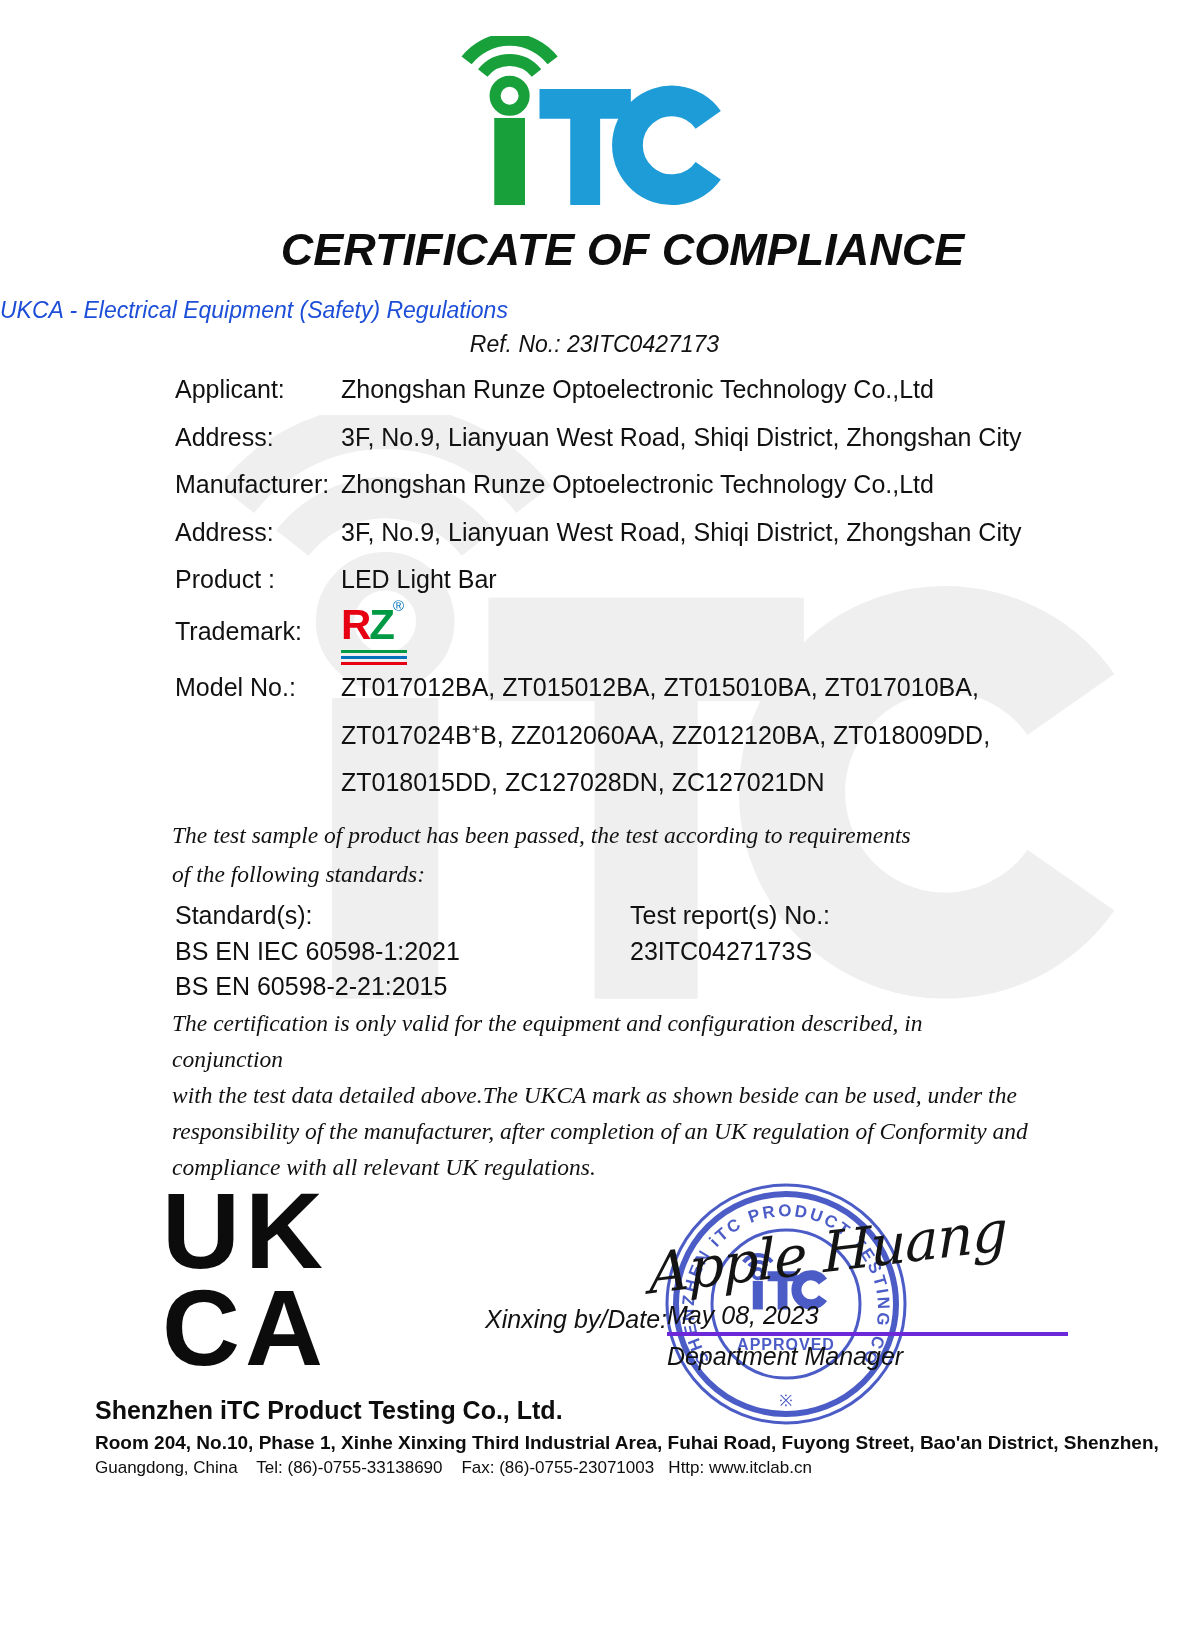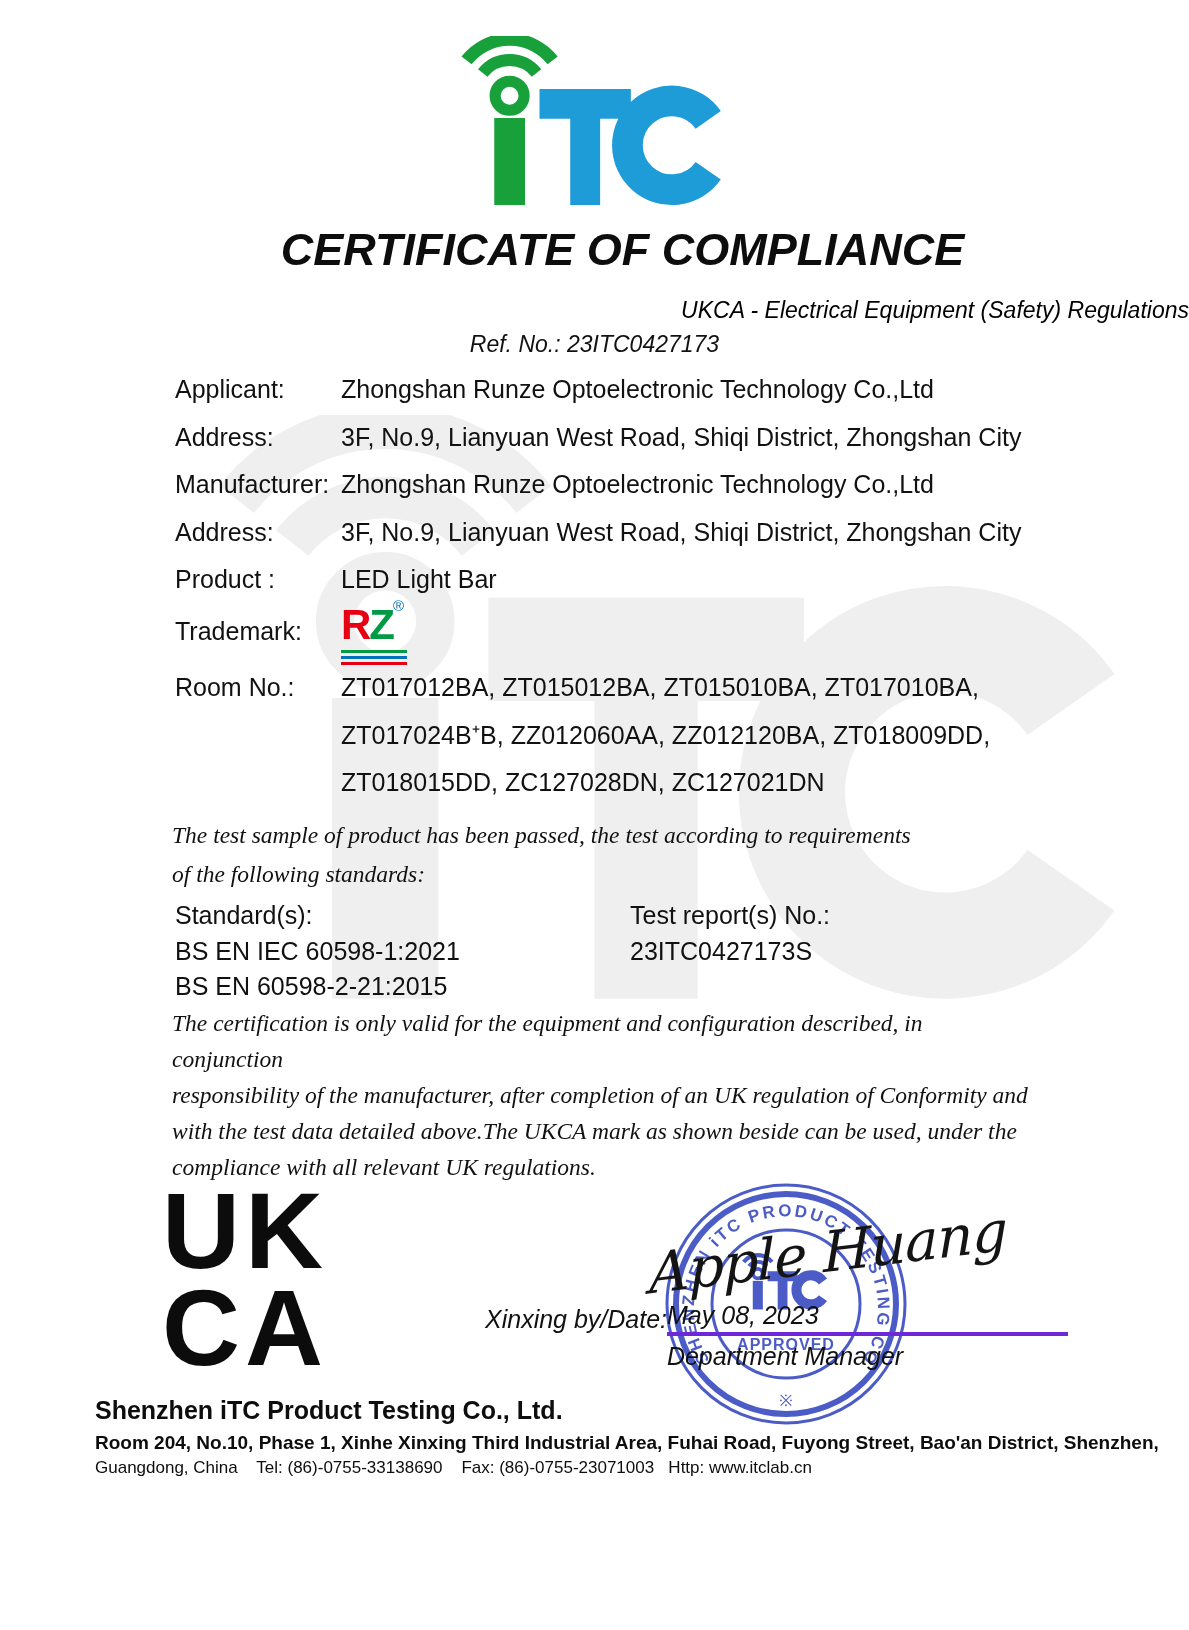--- a/index.html
+++ b/index.html
@@ -8,22 +8,22 @@
     background:#ffffff;font-family:"Liberation Sans",sans-serif;color:#111;
   }
   
   .watermark{position:absolute;left:205px;top:415px;width:950px;height:625px;color:#efefef;z-index:0;}
   .content{position:relative;z-index:1;}
   
   .logo-wrap{position:absolute;left:0;top:36px;width:100%;display:flex;justify-content:center;}
   .logo-wrap svg{width:276px;height:181px;}
   .title{position:absolute;left:0;top:224px;width:100%;text-align:center;
     font-size:45px;font-weight:bold;font-style:italic;letter-spacing:0px;color:#0d0d0d;padding-left:28px;}
-  .subtitle{position:absolute;left:0;top:297px;width:100%;text-align:right;
-    font-size:23px;font-style:italic;color:#000000;}
+  .subtitle{position:absolute;left:0;top:297px;width:100%;text-align:left;
+    font-size:23px;font-style:italic;color:#1d4ed8;}
   .refno{position:absolute;left:0;top:331px;width:100%;text-align:center;
     font-size:23px;font-style:italic;color:#111;}
   
   .fields{position:absolute;left:175px;top:366px;display:grid;
     grid-template-columns:166px auto;grid-auto-rows:47.5px;align-items:center;
     font-size:25px;color:#111;}
   .tm-row{position:absolute;left:175px;top:598px;display:flex;align-items:flex-start;font-size:25px;}
   .tm-label{width:166px;margin-top:19px;}
   .rz{display:inline-block;text-align:left;line-height:1;}
   .rz-letters{font-weight:bold;font-size:42px;letter-spacing:-2px;line-height:1;}
@@ -117,21 +117,21 @@
         <span class="rz-letters"><span class="rz-r">R</span><span class="rz-z">Z</span><span class="rz-reg">®</span></span>
         <div class="rz-lines">
           <div style="background:#009944"></div>
           <div style="background:#0072bc"></div>
           <div style="background:#e60012"></div>
         </div>
       </div>
     </div>
 
     <div class="model-row">
-      <div class="model-label">Room No.:</div>
+      <div class="model-label">Model No.:</div>
       <div class="model-lines">
         <div>ZT017012BA, ZT015012BA, ZT015010BA, ZT017010BA,</div>
         <div>ZT017024B⁺B, ZZ012060AA, ZZ012120BA, ZT018009DD,</div>
         <div>ZT018015DD, ZC127028DN, ZC127021DN</div>
       </div>
     </div>
 
     <div class="para para1">
       <div>The test sample of product has been passed, the test according to requirements</div>
       <div>of the following standards:</div>
@@ -142,22 +142,22 @@
       <div>BS EN IEC 60598-1:2021</div>
       <div>BS EN 60598-2-21:2015</div>
     </div>
     <div class="std-right">
       <div>Test report(s) No.:</div>
       <div>23ITC0427173S</div>
     </div>
 
     <div class="para para2">
       <div>The certification is only valid for the equipment and configuration described, in conjunction</div>
+      <div>with the test data detailed above.The UKCA mark as shown beside can be used, under the</div>
       <div>responsibility of the manufacturer, after completion of an UK regulation of Conformity and</div>
-      <div>with the test data detailed above.The UKCA mark as shown beside can be used, under the</div>
       <div>compliance with all relevant UK regulations.</div>
     </div>
 
     <div class="ukca">
       <div>UK</div>
       <div>CA</div>
     </div>
 
     <svg class="stamp" viewBox="0 0 252 252">
       <g style="color:#3D4FC3" fill="#3D4FC3">

